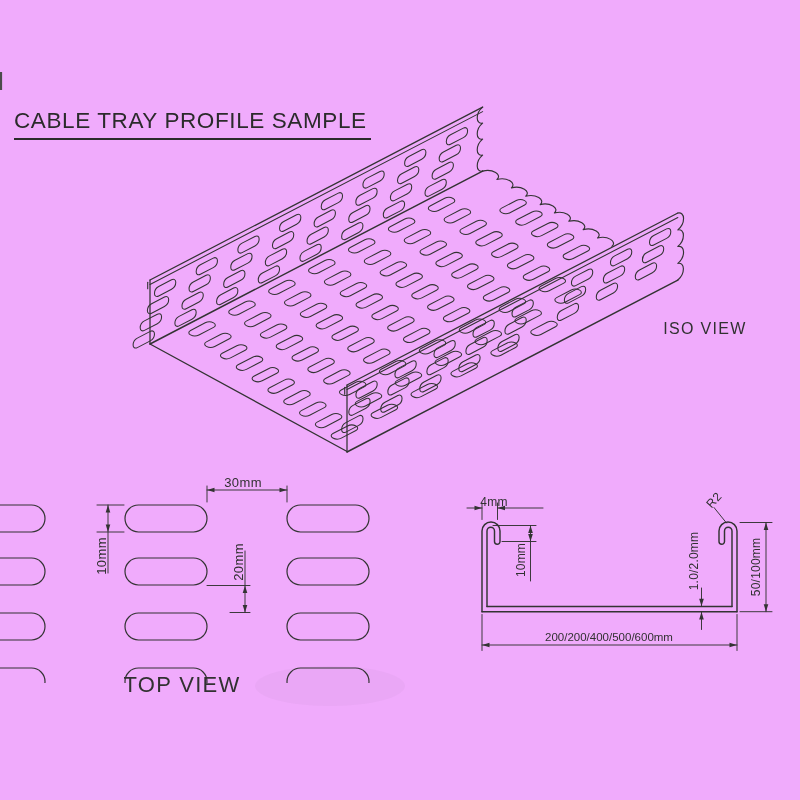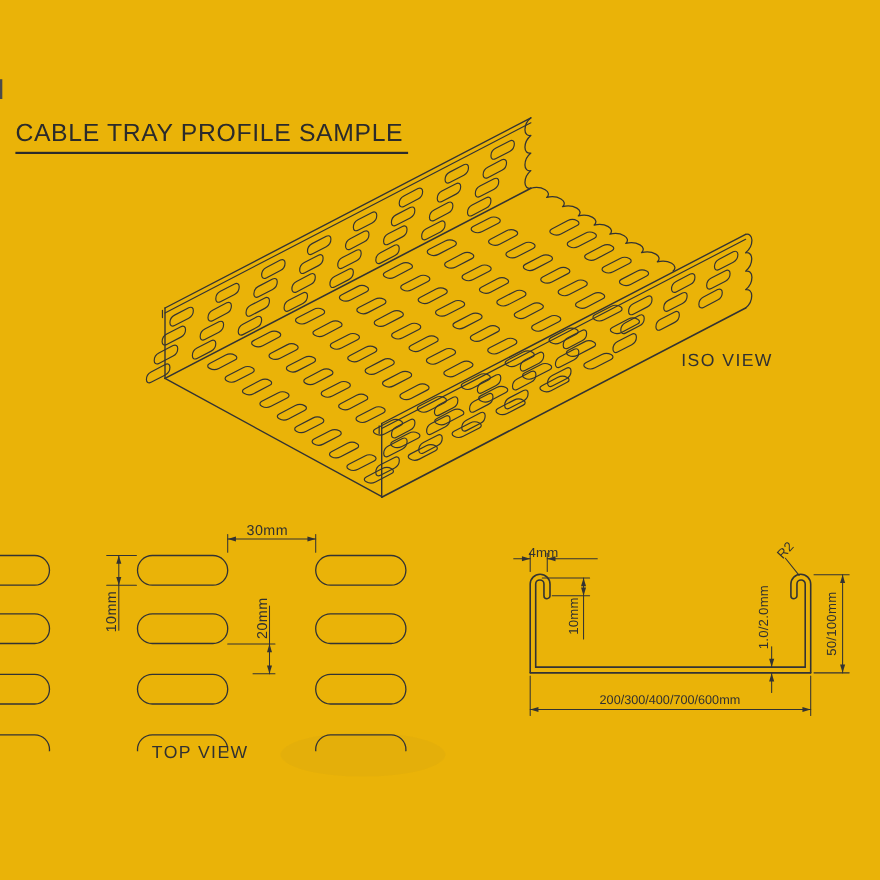--- a/index.html
+++ b/index.html
@@ -1,24 +1,24 @@
 <!DOCTYPE html>
 <html><head>
 <meta charset="utf-8">
 <style>
   html,body{margin:0;padding:0;background:#ffffff;}
-  #page{position:relative;width:800px;height:800px;background:#eab308;overflow:hidden;
+  #page{position:relative;width:800px;height:800px;background:#f0abfc;overflow:hidden;
         font-family:"Liberation Sans", sans-serif;color:#313131;}
   #art{position:absolute;left:0;top:0;}
   .lbl{position:absolute;transform:translate(-50%,-50%);font-size:13px;letter-spacing:.4px;
        white-space:nowrap;color:#313131;}
   .rot{transform:translate(-50%,-50%) rotate(-90deg);}
   .r2rot{transform:translate(-50%,-50%) rotate(-48deg);font-size:12px;}
-  .big{font-size:16px;letter-spacing:1.3px;}
-  .mid{font-size:16px;letter-spacing:1.3px;}
+  .big{font-size:22px;letter-spacing:1.3px;}
+  .mid{font-size:16px;letter-spacing:1.3px;margin-left:44px;}
   .sm{font-size:11.5px;letter-spacing:0;}
   .sm2{font-size:12px;letter-spacing:.2px;}
   #title{position:absolute;left:14px;top:108px;font-size:22.5px;letter-spacing:.6px;
          color:#2b2b2b;border-bottom:2px solid #2b2b2b;padding:0 4px 4px 0;}
 </style>
 </head>
 <body>
 
 <div id="page">
   <svg id="art" width="800" height="800" viewBox="0 0 800 800">
@@ -253,14 +253,14 @@
   <span class="lbl big" style="left:182px;top:685px">TOP VIEW</span>
   <span class="lbl" style="left:243px;top:482px">30mm</span>
   <span class="lbl rot" style="left:101px;top:556px">10mm</span>
   <span class="lbl rot" style="left:238px;top:562px">20mm</span>
 
   <span class="lbl sm2" style="left:494px;top:502px">4mm</span>
   <span class="lbl rot sm2" style="left:521px;top:560px">10mm</span>
   <span class="lbl r2rot" style="left:714px;top:500px">R2</span>
   <span class="lbl rot sm2" style="left:694px;top:561px">1.0/2.0mm</span>
   <span class="lbl rot sm2" style="left:756px;top:567px">50/100mm</span>
-  <span class="lbl sm" style="left:609px;top:637px">200/300/400/700/600mm</span>
+  <span class="lbl sm" style="left:609px;top:637px">200/200/400/500/600mm</span>
 </div>
 
 </body></html>

